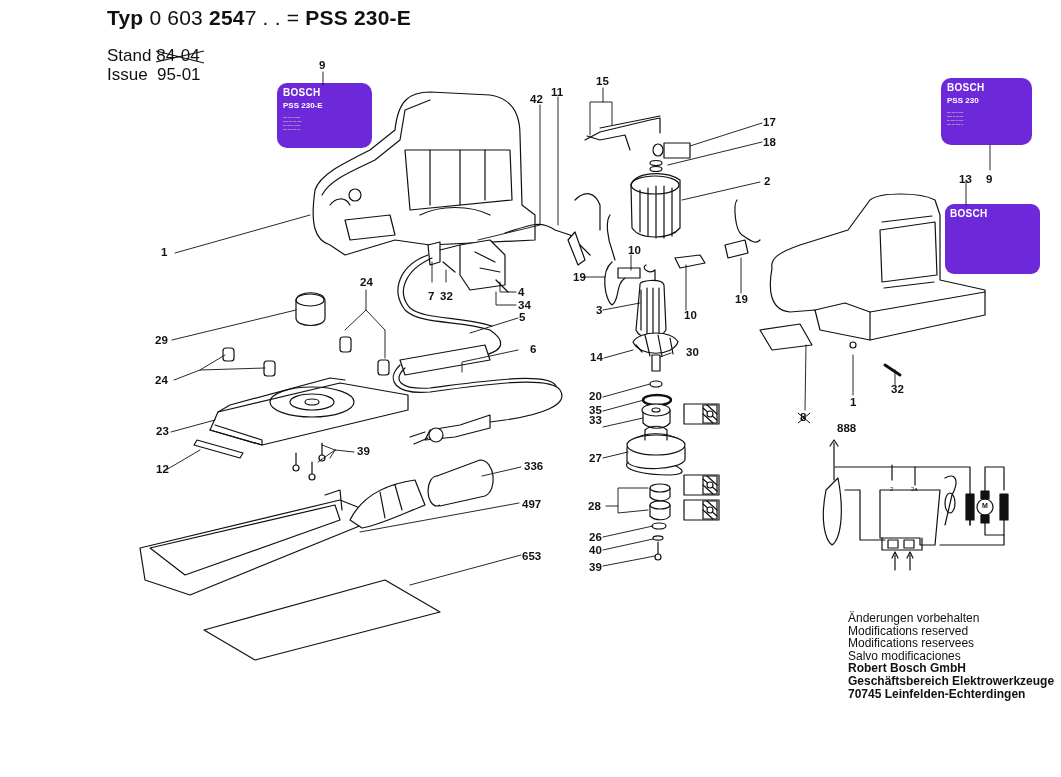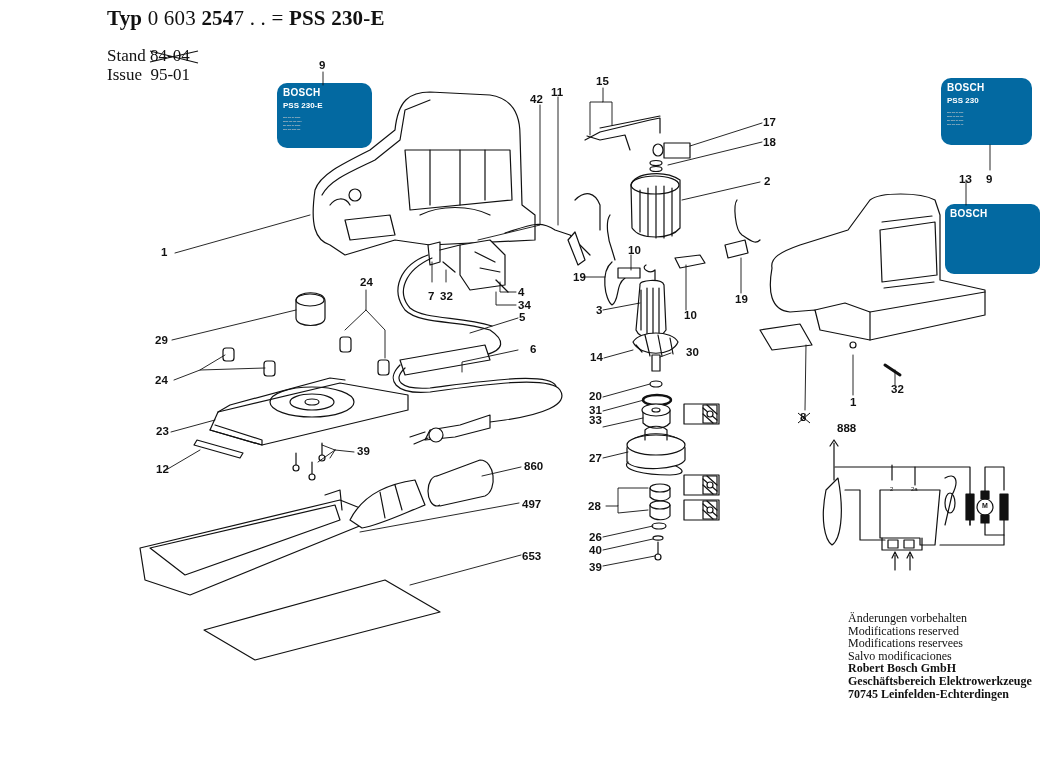--- a/index.html
+++ b/index.html
@@ -1,27 +1,27 @@
 <!DOCTYPE html>
 <html><head>
 <meta charset="utf-8">
 <style>
   html,body{margin:0;padding:0;background:#fff;}
   body{width:1061px;height:777px;position:relative;overflow:hidden;font-family:"Liberation Sans",sans-serif;color:#111;}
-  .abs{position:absolute;font-family:Liberation Serif, serif;}
+  .abs{position:absolute;}
   .hdr-title{left:107px;top:6px;font-size:21px;white-space:nowrap;letter-spacing:0.2px;}
   .hdr-title b{font-weight:bold;}
   .hdr-title .lt{font-weight:normal;}
   .stand{left:107px;top:46px;font-size:17px;line-height:19px;}
   .stand .strike{position:relative;display:inline-block;}
   .stand .strike svg{position:absolute;left:-2px;top:2px;}
   .lbl{position:absolute;font-size:11.5px;font-weight:bold;white-space:nowrap;}
   .footer{left:848px;top:612px;font-size:12px;line-height:12.6px;}
   .footer .b{font-weight:bold;}
-  .plate{position:absolute;background:#0369a1;border-radius:10px;color:#fff;}
+  .plate{position:absolute;background:#6d28d9;border-radius:10px;color:#fff;}
   .plate .brand{font-weight:bold;font-size:10px;letter-spacing:0.3px;}
   .plate .model{font-weight:bold;font-size:8px;}
   .plate .tiny{font-size:3px;line-height:4px;color:#ccc;}
   svg.diagram{position:absolute;left:0;top:0;}
 </style>
 </head>
 <body>
 
 <div class="abs hdr-title">
   <b>Typ</b>
@@ -283,27 +283,27 @@
 <div class="lbl" style="left:518px;top:286px;">4</div>
 <div class="lbl" style="left:518px;top:299px;">34</div>
 <div class="lbl" style="left:519px;top:311px;">5</div>
 <div class="lbl" style="left:530px;top:343px;">6</div>
 <div class="lbl" style="left:360px;top:276px;">24</div>
 <div class="lbl" style="left:155px;top:334px;">29</div>
 <div class="lbl" style="left:155px;top:374px;">24</div>
 <div class="lbl" style="left:156px;top:425px;">23</div>
 <div class="lbl" style="left:156px;top:463px;">12</div>
 <div class="lbl" style="left:357px;top:445px;">39</div>
-<div class="lbl" style="left:524px;top:460px;">860</div>
+<div class="lbl" style="left:524px;top:460px;">336</div>
 <div class="lbl" style="left:522px;top:498px;">497</div>
 <div class="lbl" style="left:522px;top:550px;">653</div>
 <div class="lbl" style="left:590px;top:351px;">14</div>
 <div class="lbl" style="left:686px;top:346px;">30</div>
 <div class="lbl" style="left:589px;top:390px;">20</div>
-<div class="lbl" style="left:589px;top:404px;">31</div>
+<div class="lbl" style="left:589px;top:404px;">35</div>
 <div class="lbl" style="left:589px;top:414px;">33</div>
 <div class="lbl" style="left:589px;top:452px;">27</div>
 <div class="lbl" style="left:588px;top:500px;">28</div>
 <div class="lbl" style="left:589px;top:531px;">26</div>
 <div class="lbl" style="left:589px;top:544px;">40</div>
 <div class="lbl" style="left:589px;top:561px;">39</div>
 <div class="lbl" style="left:959px;top:173px;">13</div>
 <div class="lbl" style="left:986px;top:173px;">9</div>
 <div class="lbl" style="left:850px;top:396px;">1</div>
 <div class="lbl" style="left:891px;top:383px;">32</div>

